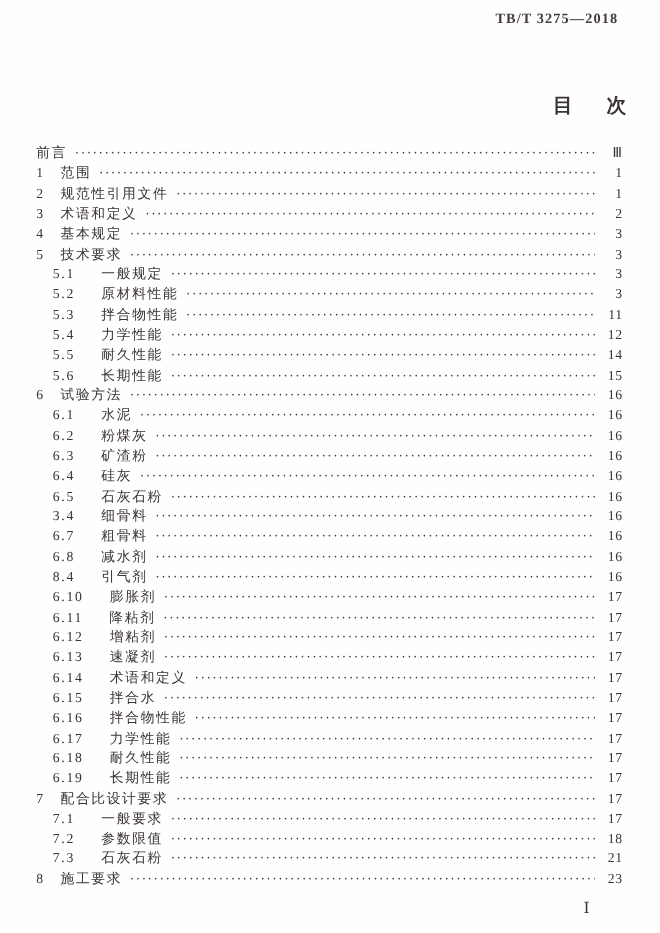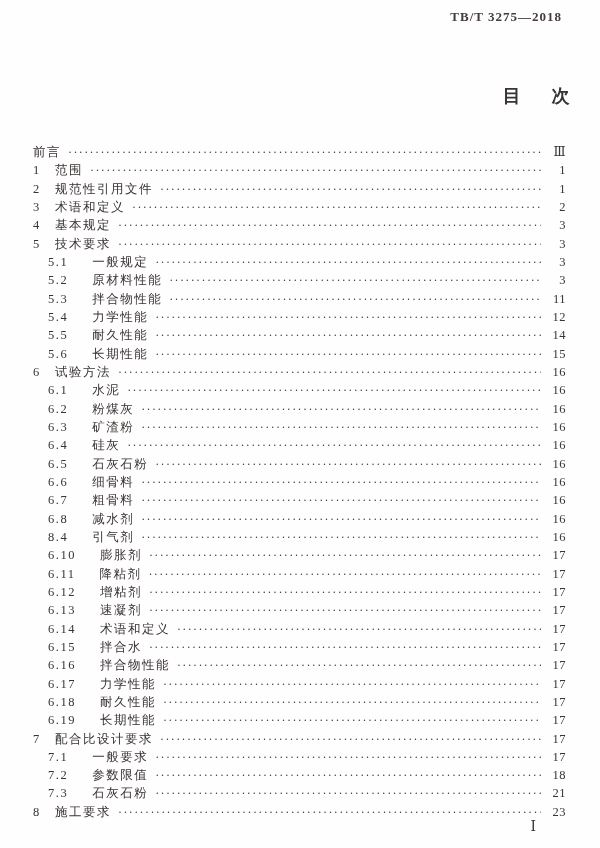--- a/index.html
+++ b/index.html
@@ -34,23 +34,24 @@
     font-family: "Liberation Sans", "DejaVu Sans", sans-serif;
     font-weight: bold;
     font-size: 18px;
     color: #3a3332;
     letter-spacing: 1.7em;
     text-indent: 1.7em; 
     white-space: nowrap;
   }
   .toc {
     position: absolute;
-    top: 143px;
+    top: 130px;
     left: 33px;
     right: 34px;
+    font-family: Liberation Serif, serif;
   }
   .toc-row {
     display: flex;
     align-items: baseline;
     height: 18.33px;
     font-size: 12.5px;
     line-height: 18.33px;
     white-space: nowrap;
   }
   .toc-row.lvl1 { padding-left: 15px; }
@@ -200,21 +201,21 @@
     <span class="leader">············································································································································································································································································································</span>
     <span class="pg">16</span>
   </div>
       <div class="toc-row lvl1">
     <span class="num">6.5</span>
     <span class="ttl">石灰石粉</span>
     <span class="leader">············································································································································································································································································································</span>
     <span class="pg">16</span>
   </div>
       <div class="toc-row lvl1">
-    <span class="num">6.6</span>
+    <span class="num">3.4</span>
     <span class="ttl">细骨料</span>
     <span class="leader">············································································································································································································································································································</span>
     <span class="pg">16</span>
   </div>
       <div class="toc-row lvl1">
     <span class="num">6.7</span>
     <span class="ttl">粗骨料</span>
     <span class="leader">············································································································································································································································································································</span>
     <span class="pg">16</span>
   </div>

